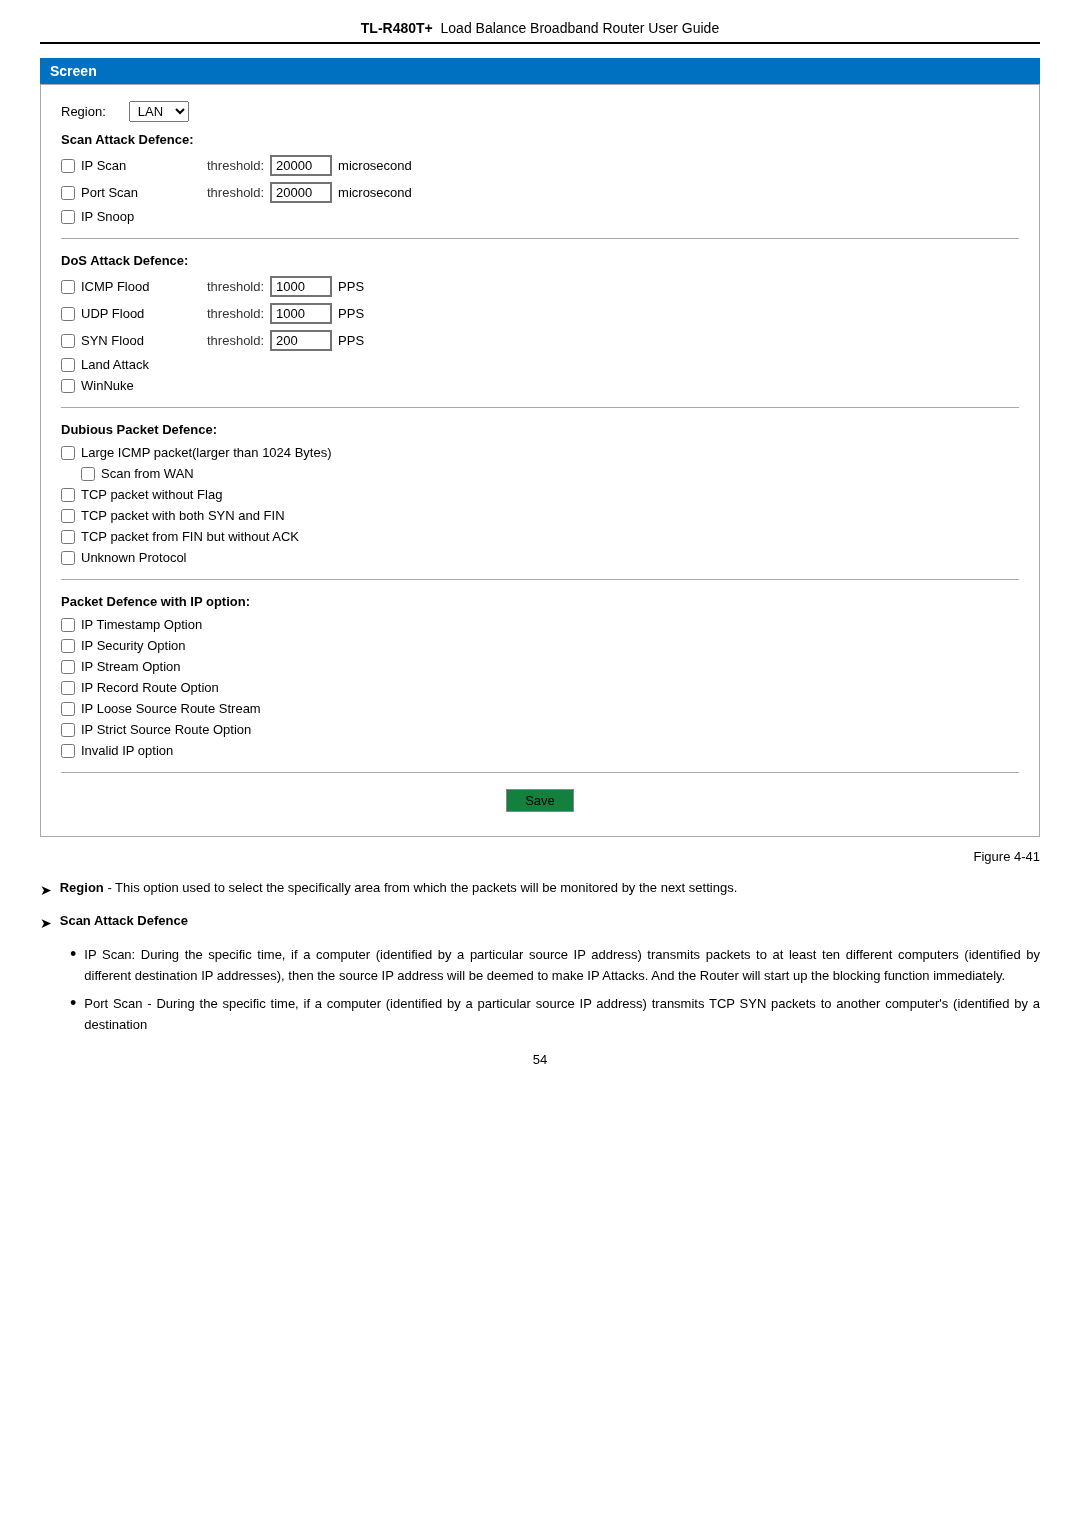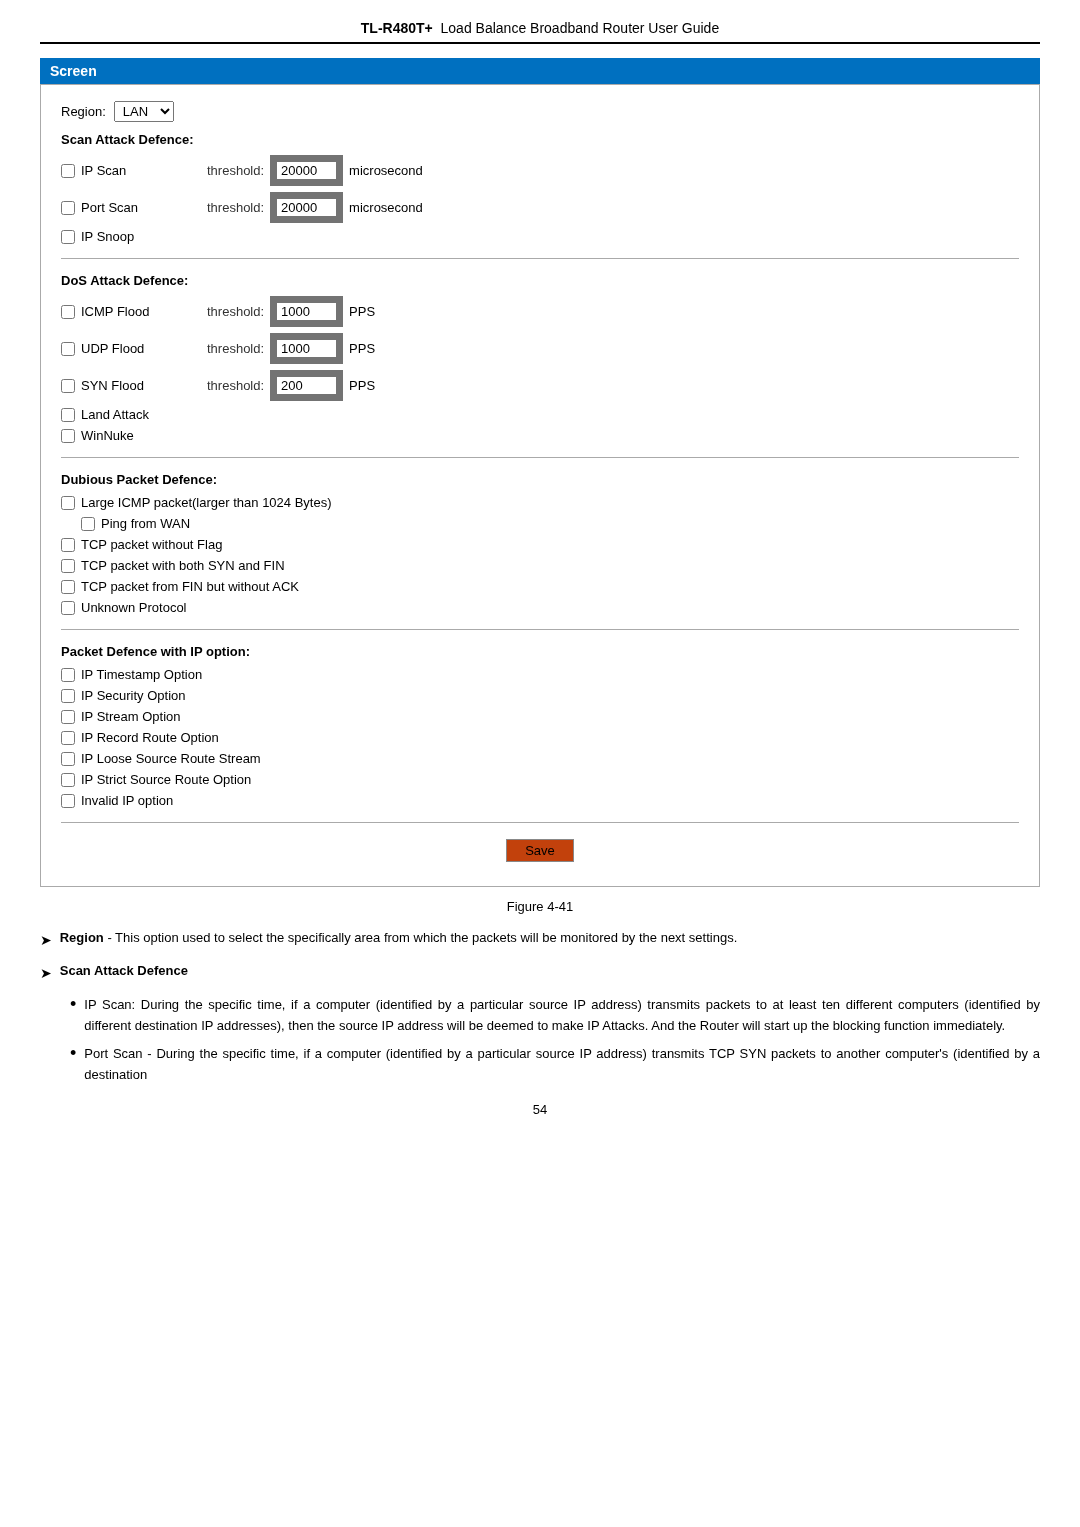--- a/index.html
+++ b/index.html
@@ -26,21 +26,21 @@
       margin-bottom: 0;
     }
     .section-divider {
       border: none;
       border-top: 1px solid #aaa;
       margin: 14px 0;
     }
     .region-row {
       display: flex;
       align-items: center;
-      gap: 8px;
+      gap: 23px;
       margin-bottom: 10px;
     }
     .region-label {
       font-size: 13px;
     }
     select.region-select {
       font-size: 13px;
       padding: 1px 4px;
     }
     .section-title {
@@ -75,43 +75,43 @@
     .threshold-label {
       min-width: 120px;
     }
     .threshold-text {
       font-size: 13px;
       color: #333;
     }
     .threshold-input {
       font-size: 13px;
       padding: 1px 4px;
-      width: 73px;
-      border: 7px solid #737373;
+      width: 62px;
+      border: 2px solid #737373;
     }
     .unit-label {
       font-size: 13px;
     }
     .indent {
       margin-left: 20px;
     }
     .save-row {
       display: flex;
       justify-content: center;
       margin: 16px 0 8px 0;
     }
     .save-btn {
       font-size: 13px;
       padding: 3px 18px;
       border: 1px solid #888;
-      background: #c2410c;
+      background: #15803d;
       cursor: pointer;
     }
     .figure-caption {
-      text-align: center;
+      text-align: right;
       font-size: 13px;
       margin: 12px 0;
     }
     .description-section {
       margin-top: 14px;
       font-size: 13px;
       line-height: 1.6;
     }
     .desc-item {
       display: flex;
@@ -258,21 +258,21 @@
 
   <div>
     <div class="section-title">Dubious Packet Defence:</div>
 
     <div class="checkbox-row">
       <input type="checkbox" style="">
       <span>Large ICMP packet(larger than 1024 Bytes)</span>
     </div>
     <div class="checkbox-row indent">
       <input type="checkbox" style="">
-      <span>Ping from WAN</span>
+      <span>Scan from WAN</span>
     </div>
     <div class="checkbox-row">
       <input type="checkbox" style="">
       <span>TCP packet without Flag</span>
     </div>
     <div class="checkbox-row">
       <input type="checkbox" style="">
       <span>TCP packet with both SYN and FIN</span>
     </div>
     <div class="checkbox-row">

